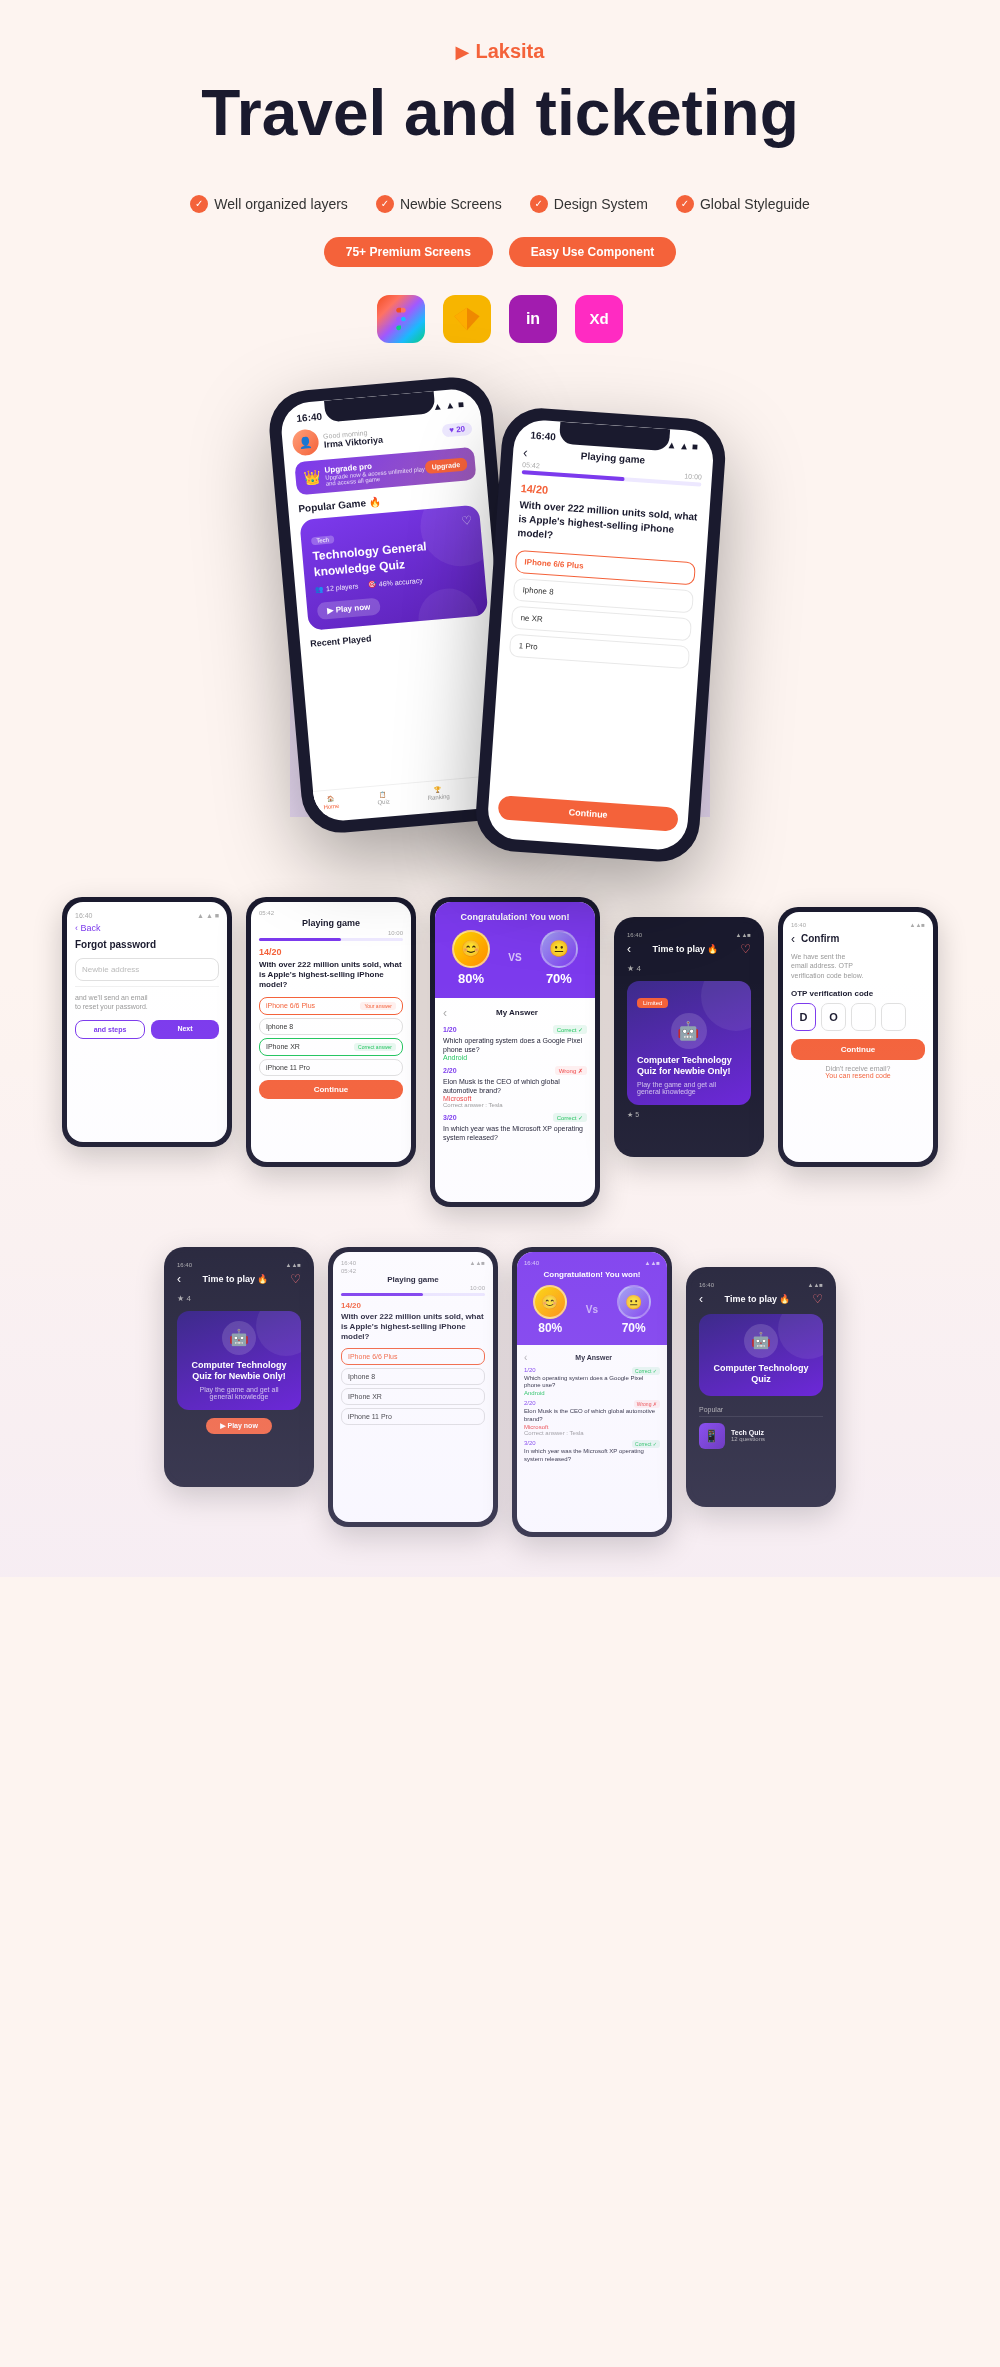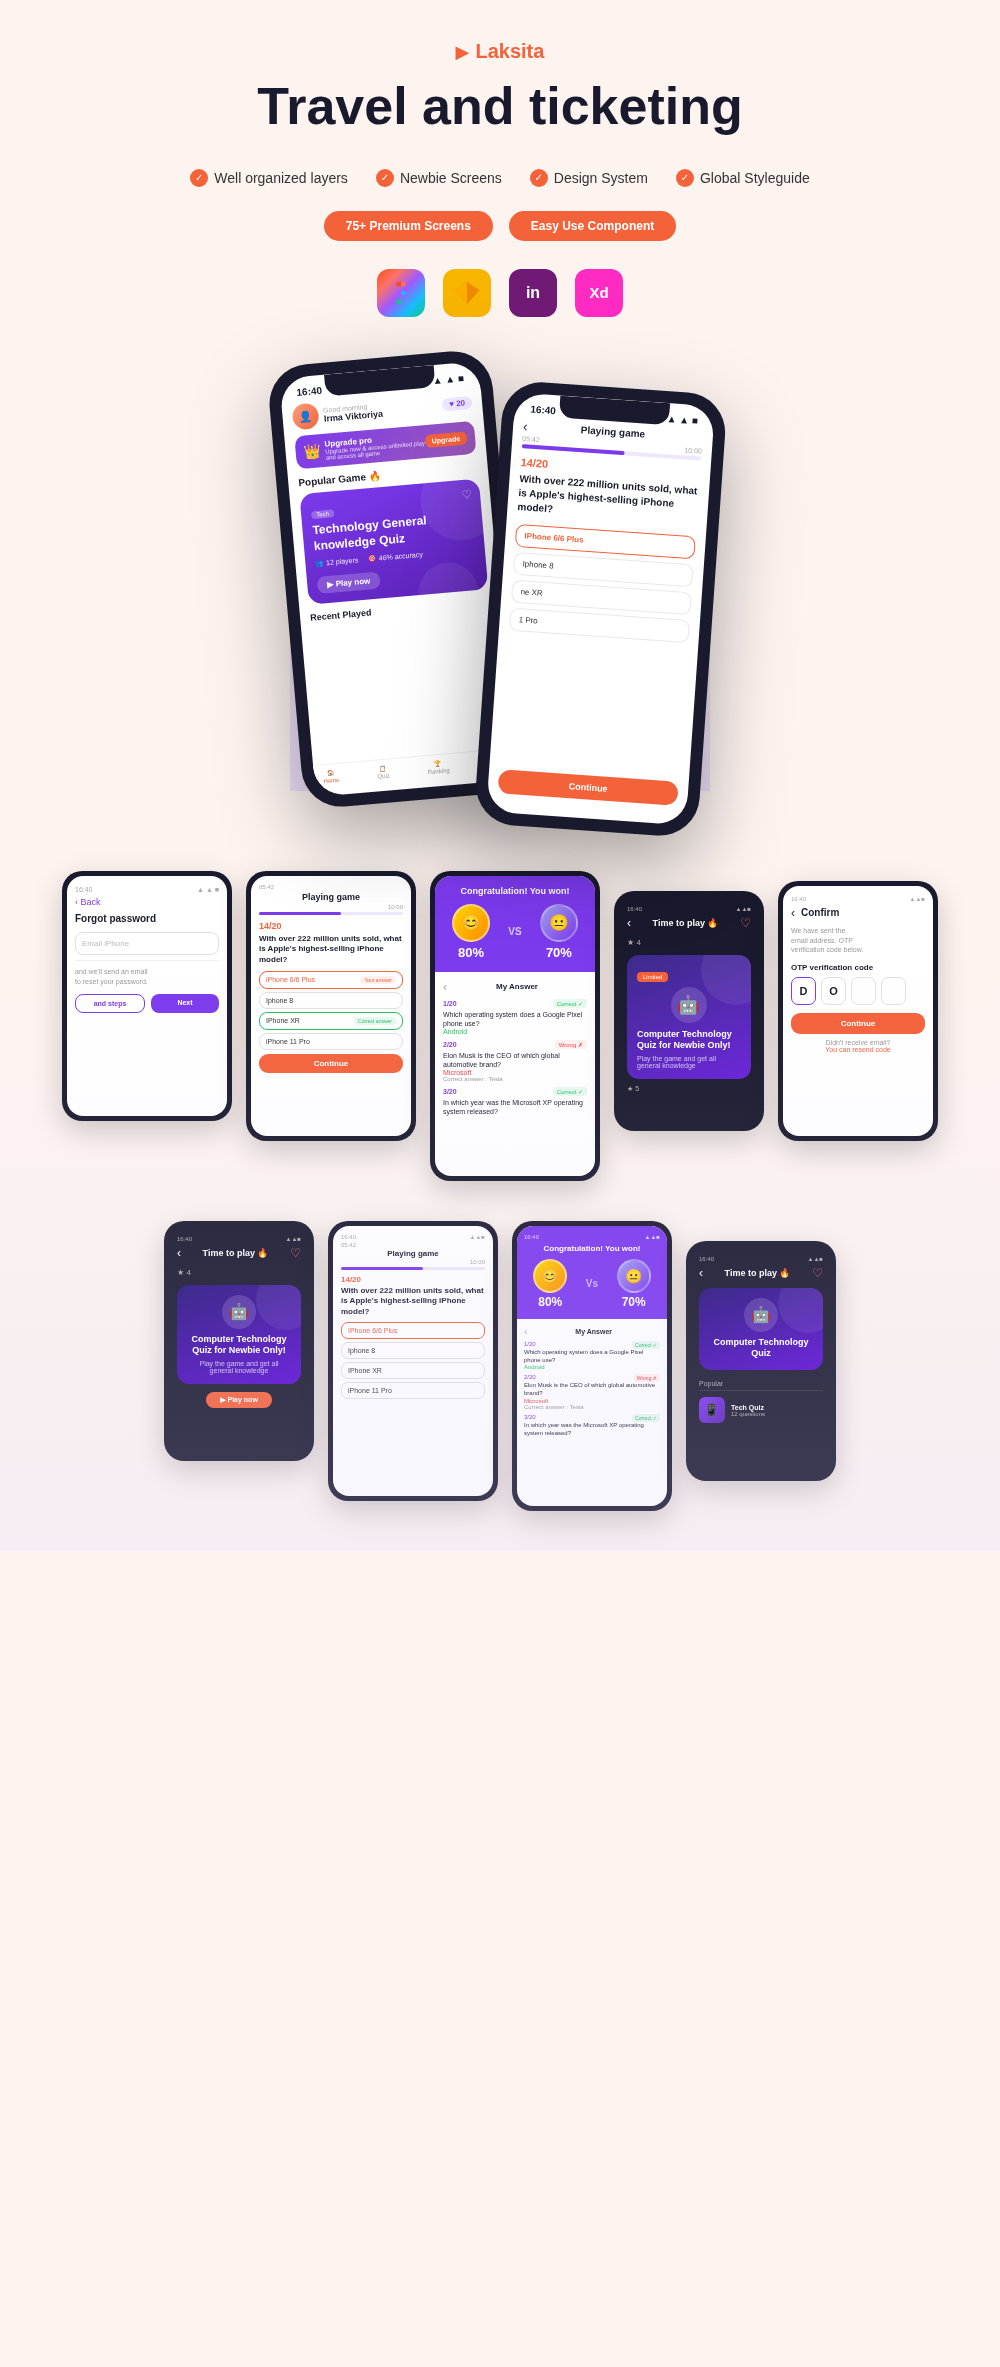--- a/index.html
+++ b/index.html
@@ -26,25 +26,25 @@
     .brand-logo-icon {
       color: #f4623a;
       font-size: 18px;
     }
     .brand-name {
       color: #f4623a;
       font-size: 20px;
       font-weight: 600;
     }
     .main-title {
-      font-size: 52px;
+      font-size: 64px;
       font-weight: 800;
       color: #1a1a2e;
       line-height: 1.15;
-      margin-bottom: 32px;
+      margin-bottom: 44px;
     }
     .features-row {
       display: flex;
       justify-content: center;
       gap: 28px;
       flex-wrap: wrap;
       margin-bottom: 24px;
     }
     .feature-item {
       display: flex;
@@ -99,21 +99,21 @@
       height: 48px;
       border-radius: 10px;
       display: flex;
       align-items: center;
       justify-content: center;
       font-size: 22px;
       font-weight: 700;
     }
     .tool-figma { background: linear-gradient(135deg, #f24e1e, #ff7262, #a259ff, #1abcfe, #0acf83); }
     .tool-sketch { background: #f7b500; }
-    .tool-invision { background: #701a75; }
+    .tool-invision { background: #a21caf; }
     .tool-xd { background: #ff2bc2; }
 
     .phone-frame {
       background: #1a1a2e;
       border-radius: 40px;
       padding: 12px;
       box-shadow: 0 30px 80px rgba(0,0,0,0.35);
       position: relative;
     }
     .phone-screen {
@@ -380,21 +380,21 @@
 
         <div style="font-size:7px;color:#aaa;margin-bottom:4px;display:flex;justify-content:space-between;">
           <span>16:40</span>
             <span>▲ ▲ ■</span>
         </div>
 
         <div style="font-size:9px;color:#7c3aed;margin-bottom:6px;">‹ Back</div>
 
         <div style="font-size:10px;font-weight:700;color:#1a1a2e;margin-bottom:8px;">Forgot password</div>
 
-        <div style="border:1px solid #e0e0e0;border-radius:8px;padding:6px;font-size:8px;color:#bbb;margin-bottom:5px;">Email iPhone</div>
+        <div style="border:1px solid #e0e0e0;border-radius:8px;padding:6px;font-size:8px;color:#bbb;margin-bottom:5px;">Newbie address</div>
 
         <div style="height:1px;background:#f0f0f0;margin-bottom:6px;"></div>
 
         <div style="font-size:7px;color:#999;margin-bottom:8px;line-height:1.4;">and we'll send an email<br>to reset your password.</div>
 
         <div style="display:flex;gap:6px;">
           <div style="border:1.5px solid #7c3aed;border-radius:8px;padding:5px;font-size:7px;color:#7c3aed;font-weight:600;text-align:center;flex:1;">and steps</div>
           <div style="background:#7c3aed;border-radius:8px;padding:5px;font-size:7px;color:white;font-weight:600;text-align:center;flex:1;">Next</div>
         </div>
       </div>

